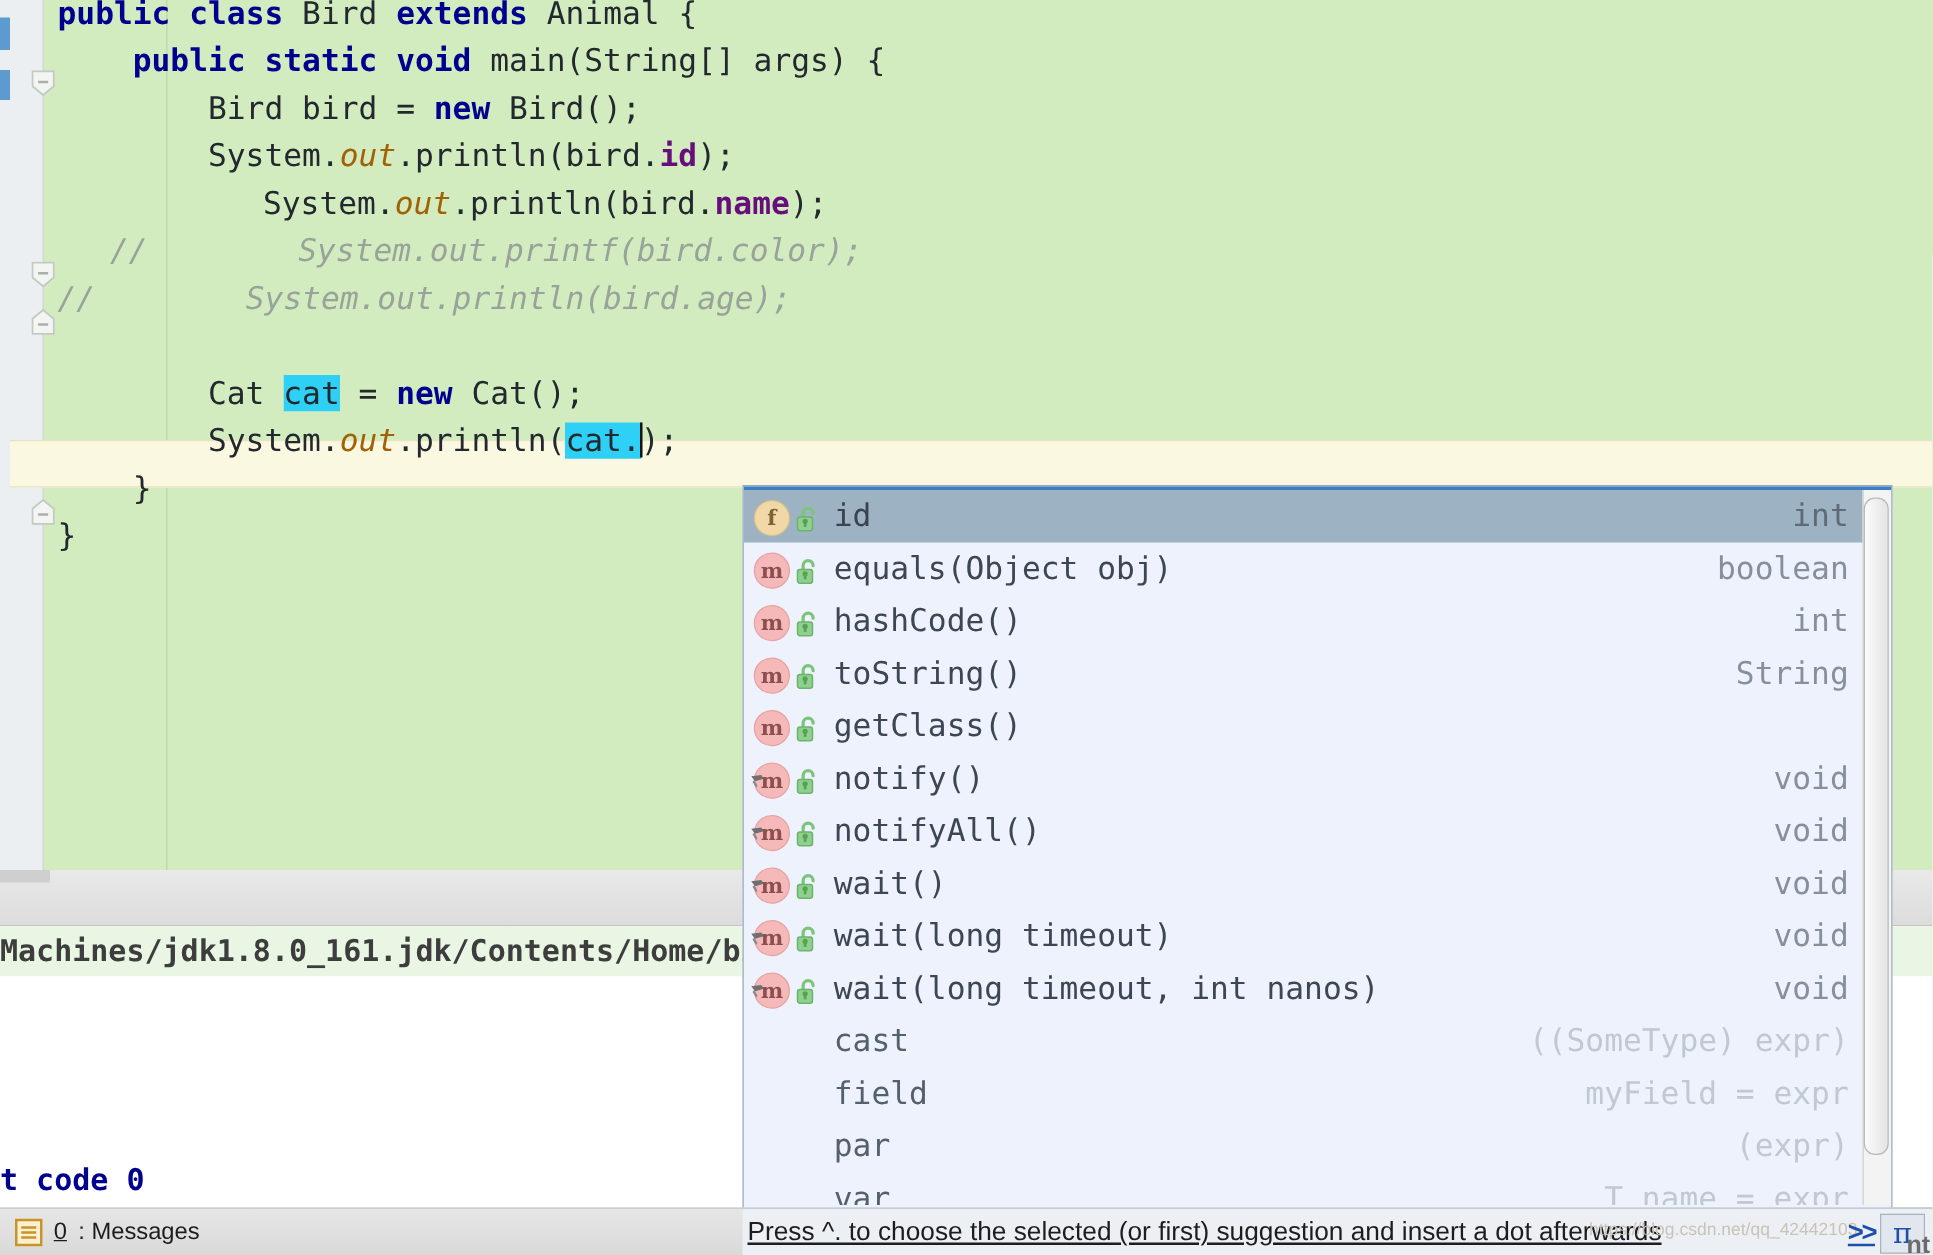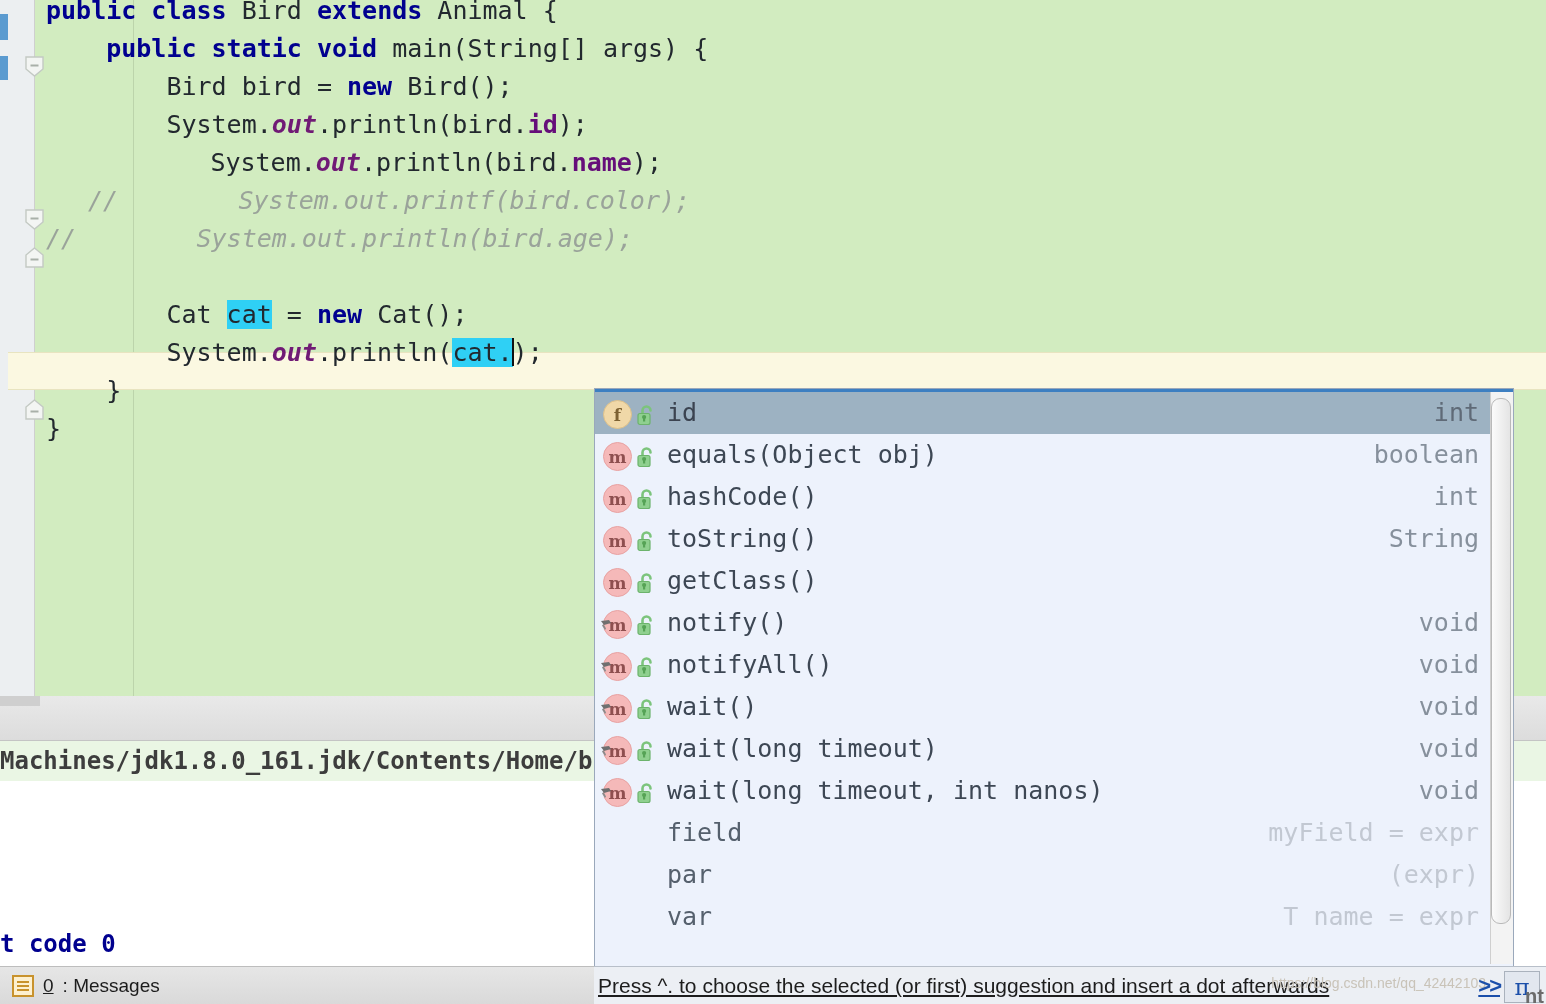--- a/index.html
+++ b/index.html
@@ -34,21 +34,21 @@
   .line .txt{position:absolute;left:0;top:0;}
 
   .active-line-bg{
     position:absolute;left:8px;right:0;height:38px;background:#fbf8e1;
   }
   .active-line-top{position:absolute;left:8px;right:0;height:1px;background:#e8e4c0;}
   .active-line-bot{position:absolute;left:8px;right:0;height:1px;background:#e8e4c0;}
 
   .kw{color:#00008f;font-weight:bold;}
   .fld{color:#660e7a;font-weight:bold;}
-  .stat{color:#701a75;font-weight:bold;font-style:italic;}
+  .stat{color:#a16207;font-weight:normal;font-style:italic;}
   .cmt{color:#9aa39a;font-style:italic;}
   .plain{color:#22282e;}
   .hl-ident{background:#2fd0f5;}
   .caret{display:inline-block;width:2px;height:28px;background:#111;vertical-align:-5px;margin:0 -1px;}
 
   
   .foldmark{position:absolute;width:19px;height:21px;}
   .foldmark .pent{position:absolute;left:0;top:0;width:19px;height:21px;}
 
   
@@ -355,20 +355,25 @@
               <rect x="4" y="10.5" width="12" height="11" rx="2" fill="#8fd08f" stroke="#6cb36c" stroke-width="1.2"></rect>
               <rect x="9" y="13.5" width="2.2" height="5" fill="#56a356"></rect>
               <circle cx="10.1" cy="14" r="2.1" fill="#56a356"></circle>
             </svg></span>
         </span>
         <span class="lbl">wait(long timeout, int nanos)</span>
         <span class="typ">void</span>
       </div>
       <div class="pitem tmpl">
         <span class="icons"></span>
+        <span class="lbl">cast</span>
+        <span class="typ">((SomeType) expr)</span>
+      </div>
+      <div class="pitem tmpl">
+        <span class="icons"></span>
         <span class="lbl">field</span>
         <span class="typ">myField = expr</span>
       </div>
       <div class="pitem tmpl">
         <span class="icons"></span>
         <span class="lbl">par</span>
         <span class="typ">(expr)</span>
       </div>
       <div class="pitem tmpl">
         <span class="icons"></span>

